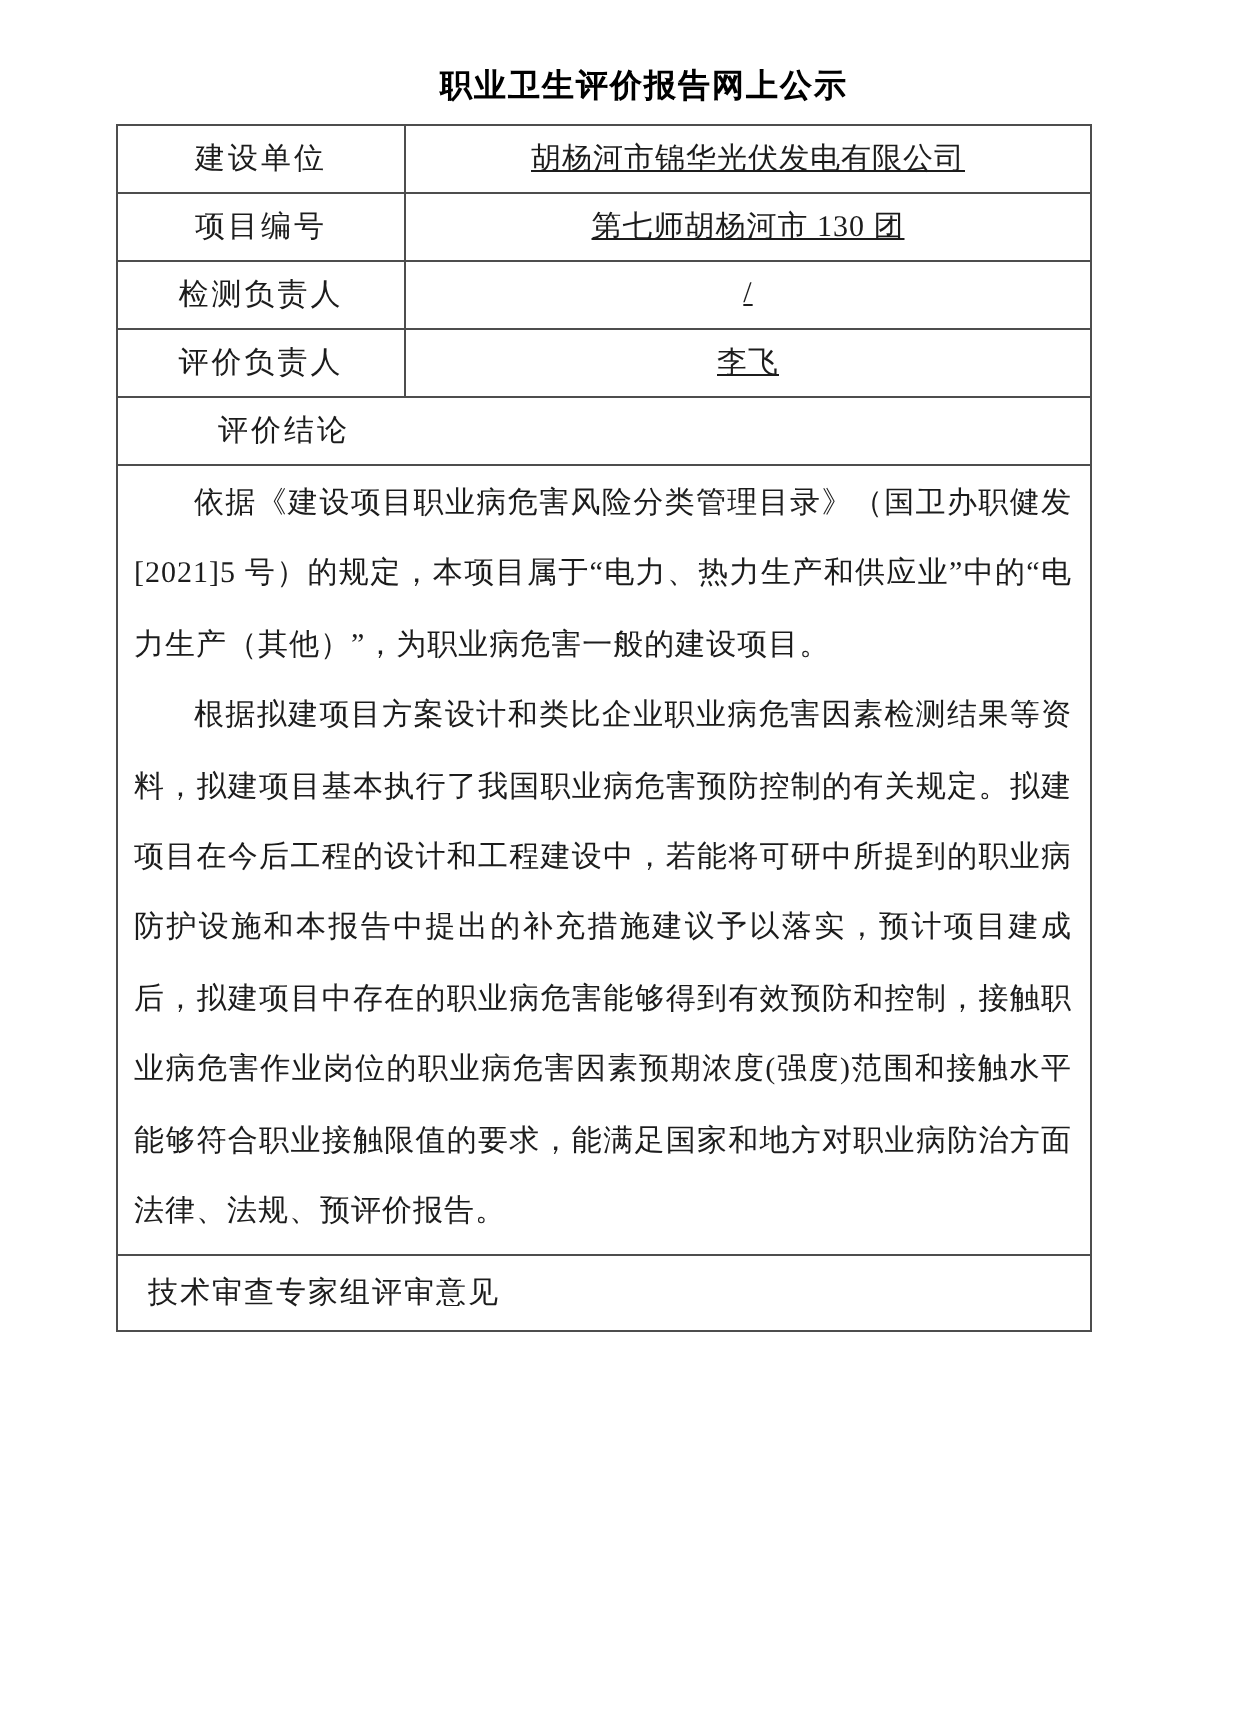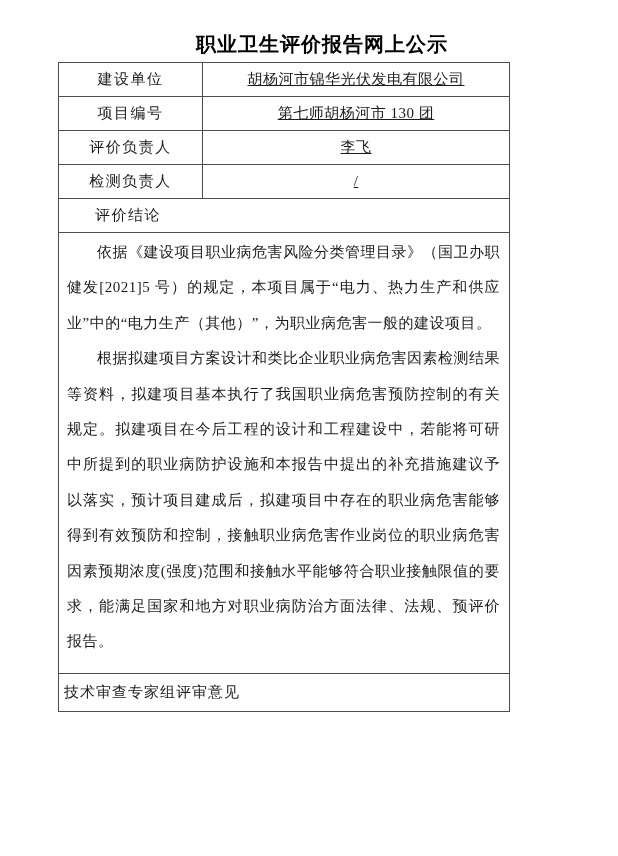--- a/index.html
+++ b/index.html
@@ -14,68 +14,68 @@
   .page {
     position: relative;
     width: 618px;
     height: 856px;
     background: #ffffff;
   }
   .doc-title {
     margin-top: 31px;
     margin-bottom: 5px;
     text-align: center;
-    font-size: 20px;
+    font-size: 16px;
     font-weight: bold;
     letter-spacing: 1px;
     line-height: 26px;
     color: #000000;
     margin-left: 26px;
   }
   table.notice-table {
     border-collapse: collapse;
     table-layout: fixed;
     margin-left: 58px;
-    width: 452px;
+    width: 488px;
   }
   table.notice-table td {
     border: 1px solid #4d4d4d;
     font-size: 15px;
     vertical-align: middle;
     color: #1c1c1c;
   }
   td.cell-label {
     width: 144px;
     height: 34px;
     text-align: center;
     letter-spacing: 1.5px;
   }
   td.cell-value {
     text-align: center;
     letter-spacing: 0.5px;
     text-decoration: underline;
   }
   tr.row-conclusion-header td {
     height: 34px;
-    padding-left: 36px;
+    padding-left: 50px;
     letter-spacing: 1.5px;
   }
   td.cell-conclusion-text {
-    padding: 2px 9px 13px 8px;
+    padding: 2px 9px 3px 8px;
   }
   td.cell-conclusion-text p {
     text-indent: 2em;
     line-height: 35.4px;
     text-align: justify;
     text-justify: inter-ideograph;
     letter-spacing: 0.5px;
   }
   tr.row-expert-header td {
     height: 38px;
-    padding-left: 5px;
+    padding-left: 15px;
     letter-spacing: 1px;
   }
   tr.row-expert-opinion td {
     height: 34px;
     padding-left: 7px;
     letter-spacing: 0.2px;
   }
 </style>
 </head>
 <body>
@@ -88,26 +88,26 @@
     <tbody>
       <tr>
         <td class="cell-label">建设单位</td>
         <td class="cell-value">胡杨河市锦华光伏发电有限公司</td>
       </tr>
       <tr>
         <td class="cell-label">项目编号</td>
         <td class="cell-value">第七师胡杨河市 130 团</td>
       </tr>
       <tr>
+        <td class="cell-label">检测负责人</td>
+        <td class="cell-value">/</td>
+      </tr>
+      <tr>
         <td class="cell-label">评价负责人</td>
         <td class="cell-value">李飞</td>
-      </tr>
-      <tr>
-        <td class="cell-label">检测负责人</td>
-        <td class="cell-value">/</td>
       </tr>
 
       <tr class="row-conclusion-header">
         <td colspan="2">评价结论</td>
       </tr>
 
       <tr>
         <td colspan="2" class="cell-conclusion-text">
           <p>依据《建设项目职业病危害风险分类管理目录》（国卫办职健发[2021]5 号）的规定，本项目属于“电力、热力生产和供应业”中的“电力生产（其他）”，为职业病危害一般的建设项目。</p>
           <p>根据拟建项目方案设计和类比企业职业病危害因素检测结果等资料，拟建项目基本执行了我国职业病危害预防控制的有关规定。拟建项目在今后工程的设计和工程建设中，若能将可研中所提到的职业病防护设施和本报告中提出的补充措施建议予以落实，预计项目建成后，拟建项目中存在的职业病危害能够得到有效预防和控制，接触职业病危害作业岗位的职业病危害因素预期浓度(强度)范围和接触水平能够符合职业接触限值的要求，能满足国家和地方对职业病防治方面法律、法规、预评价报告。</p>

